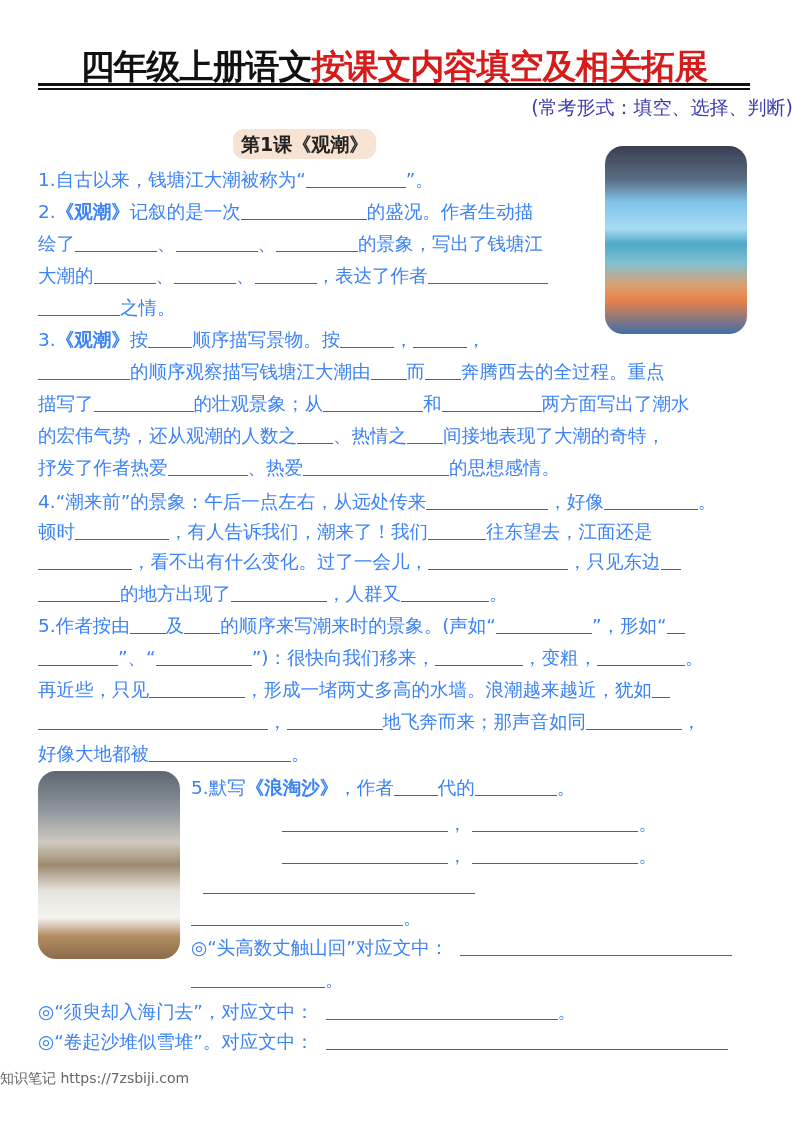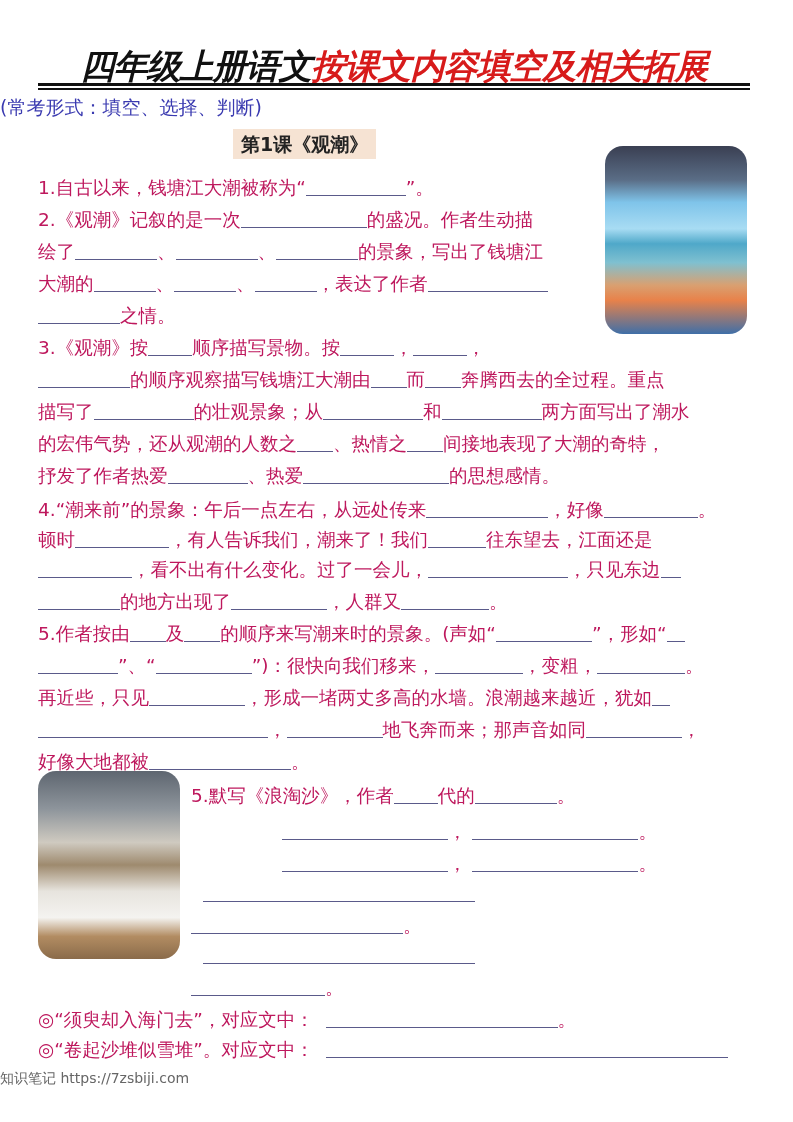--- a/index.html
+++ b/index.html
@@ -1,31 +1,31 @@
 <!DOCTYPE html>
 <html><head>
 <meta charset="utf-8">
 <style>
   html, body { margin:0; padding:0; background:#ffffff; }
   body { width:793px; height:1122px; position:relative; overflow:hidden;
          font-family:"DejaVu Sans","Liberation Sans",sans-serif; color:#222; }
   .title { position:absolute; left:38px; top:44px; width:712px; height:48px;
            font-size:34px; font-weight:bold; white-space:nowrap; letter-spacing:-1px;
-           line-height:44px; text-align:center;font-style:italic; }
+           line-height:44px; text-align:center; }
   .title .black { color:#111; }
   .title .red { color:#d71b1b; }
   .title-rule1 { position:absolute; left:38px; top:83px; width:712px; height:3px; background:#111; }
   .title-rule2 { position:absolute; left:38px; top:88px; width:712px; height:1.5px; background:#111; }
-  .subtitle { position:absolute; left:0; width:793px; top:94px; text-align:left;
+  .subtitle { position:absolute; left:0; width:793px; top:94px; text-align:right;
               font-size:19px; color:#3a3ab0; line-height:26px; }
   .lesson { position:absolute; left:233px; top:129px; padding:2px 8px;
-            background:#f6e3d3; font-size:19px; font-weight:bold; color:#222; line-height:26px; }
-  .q { position:absolute; left:38px; font-size:18.5px; line-height:32px; white-space:nowrap; color:#be185d;margin-top:8px; }
+            background:#f6e3d3; font-size:19px; font-weight:bold; color:#222; line-height:26px;border-radius:11px; }
+  .q { position:absolute; left:38px; font-size:18.5px; line-height:32px; white-space:nowrap; color:#3b82f6; }
   .b { display:inline-block; border-bottom:1.6px solid #5a5a8a; height:20px; vertical-align:-2px; }
-  .bold { font-weight:normal; }
+  .bold { font-weight:bold; }
   .pic { position:absolute; border-radius:18px; overflow:hidden; }
   .pic1 { left:605px; top:146px; width:142px; height:188px;
           background:linear-gradient(180deg,#3a3f52 0%,#5a6d86 18%,#7fc4ea 30%,#a8dcf3 44%,#4fa8c9 52%,#7fc0d0 62%,#d9a071 74%,#e8824a 82%,#3f6fa8 100%); }
   .pic2 { left:38px; top:771px; width:142px; height:188px;
           background:linear-gradient(180deg,#5e6670 0%,#8d949b 20%,#cfcac0 38%,#9e8a6e 50%,#e7e4de 64%,#f4f3f0 78%,#b28c62 88%,#8a6b4a 100%); }
   .footer { position:absolute; left:0; width:793px; top:1070px; 
             font-size:14px; color:#666; }
 </style>
 </head>
 <body>
@@ -113,21 +113,21 @@
 <div class="q" style="top:840px; left:282px">
   <span class="b" style="width:166px"></span><span>，</span>&nbsp;<span class="b" style="width:166px"></span><span>。</span>
 </div>
 <div class="q" style="top:870px; left:191px">
   &nbsp;&nbsp;<span class="b" style="width:272px"></span>
 </div>
 <div class="q" style="top:902px; left:191px">
   <span class="b" style="width:212px"></span><span>。</span>
 </div>
 <div class="q" style="top:932px; left:191px">
-  &nbsp;&nbsp;<span class="b" style="width:272px"></span>
+  <span>◎“头高数丈触山回”对应文中：</span>&nbsp;&nbsp;<span class="b" style="width:272px"></span>
 </div>
 <div class="q" style="top:964px; left:191px">
   <span class="b" style="width:134px"></span><span>。</span>
 </div>
 <div class="q" style="top:996px">
   <span>◎“须臾却入海门去”，对应文中：</span>&nbsp;&nbsp;<span class="b" style="width:232px"></span><span>。</span>
 </div>
 <div class="q" style="top:1026px">
   <span>◎“卷起沙堆似雪堆”。对应文中：</span>&nbsp;&nbsp;<span class="b" style="width:402px"></span>
 </div>

